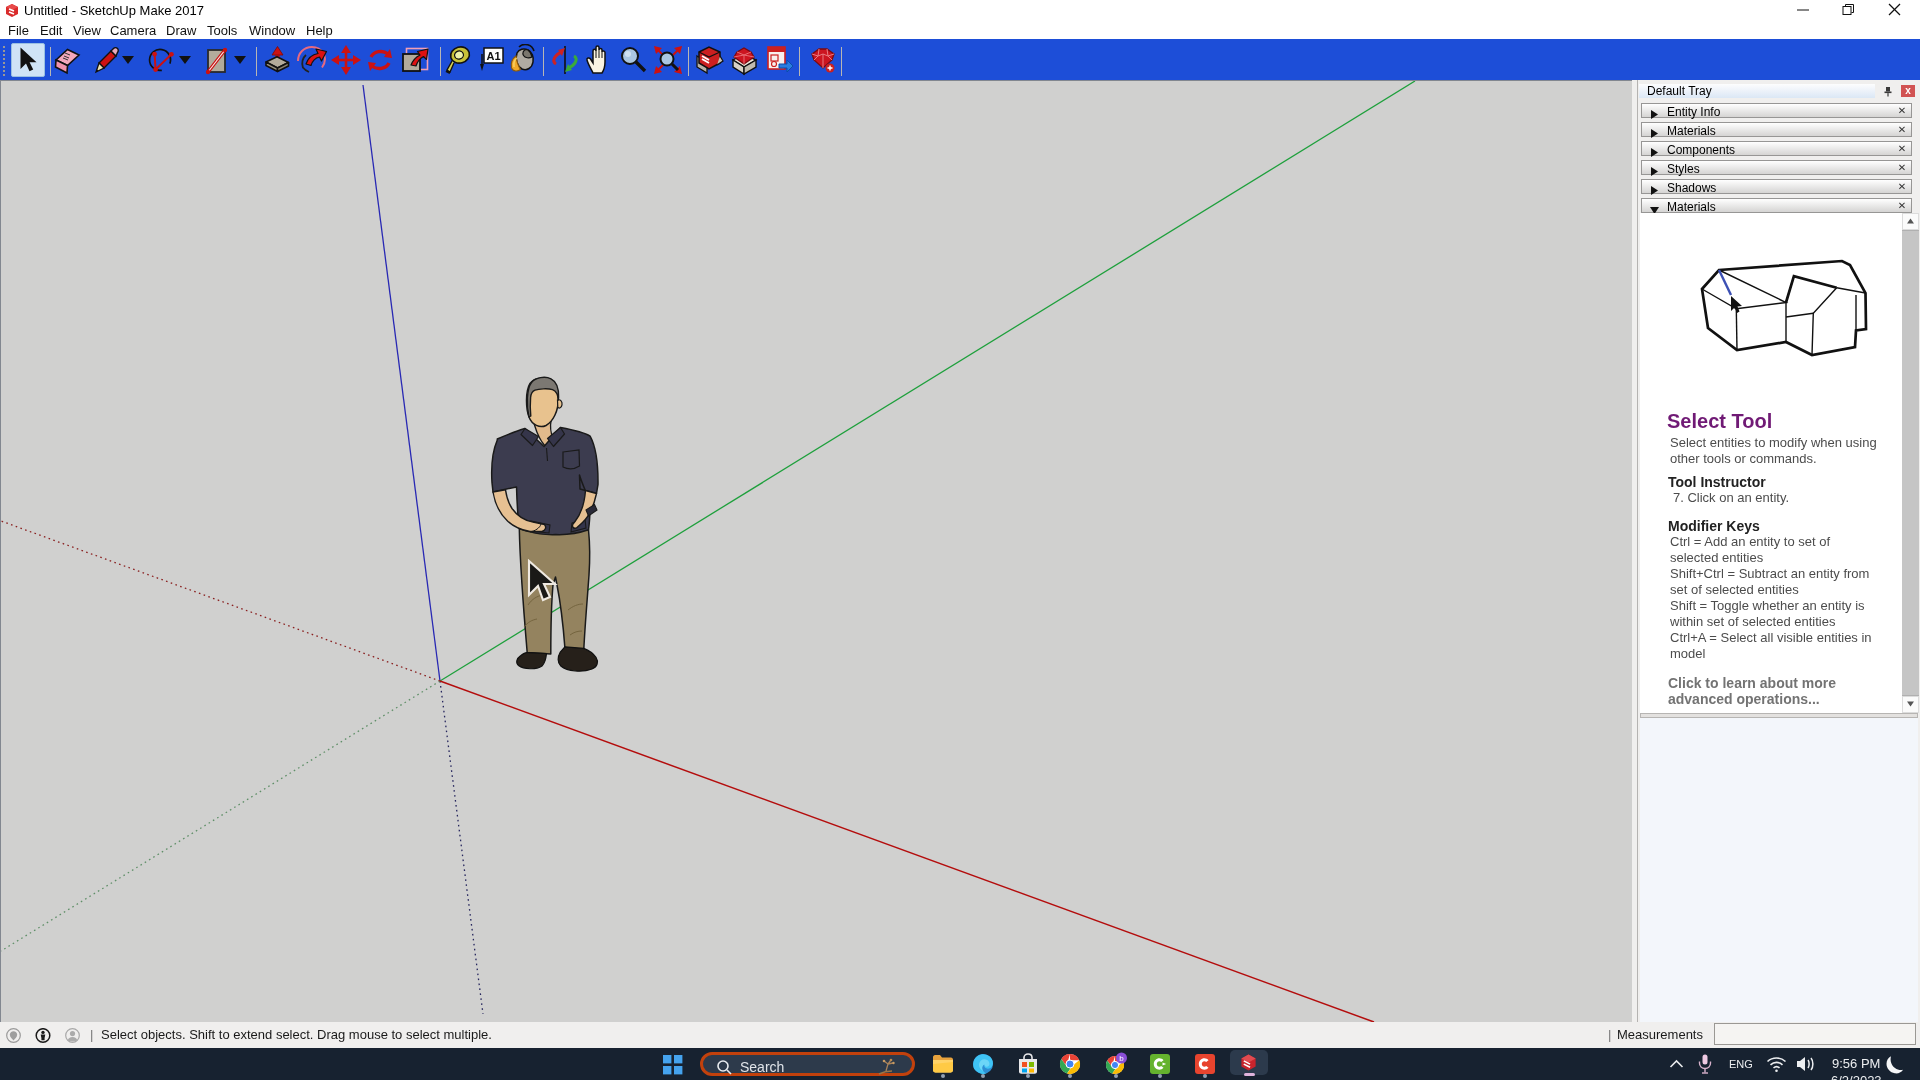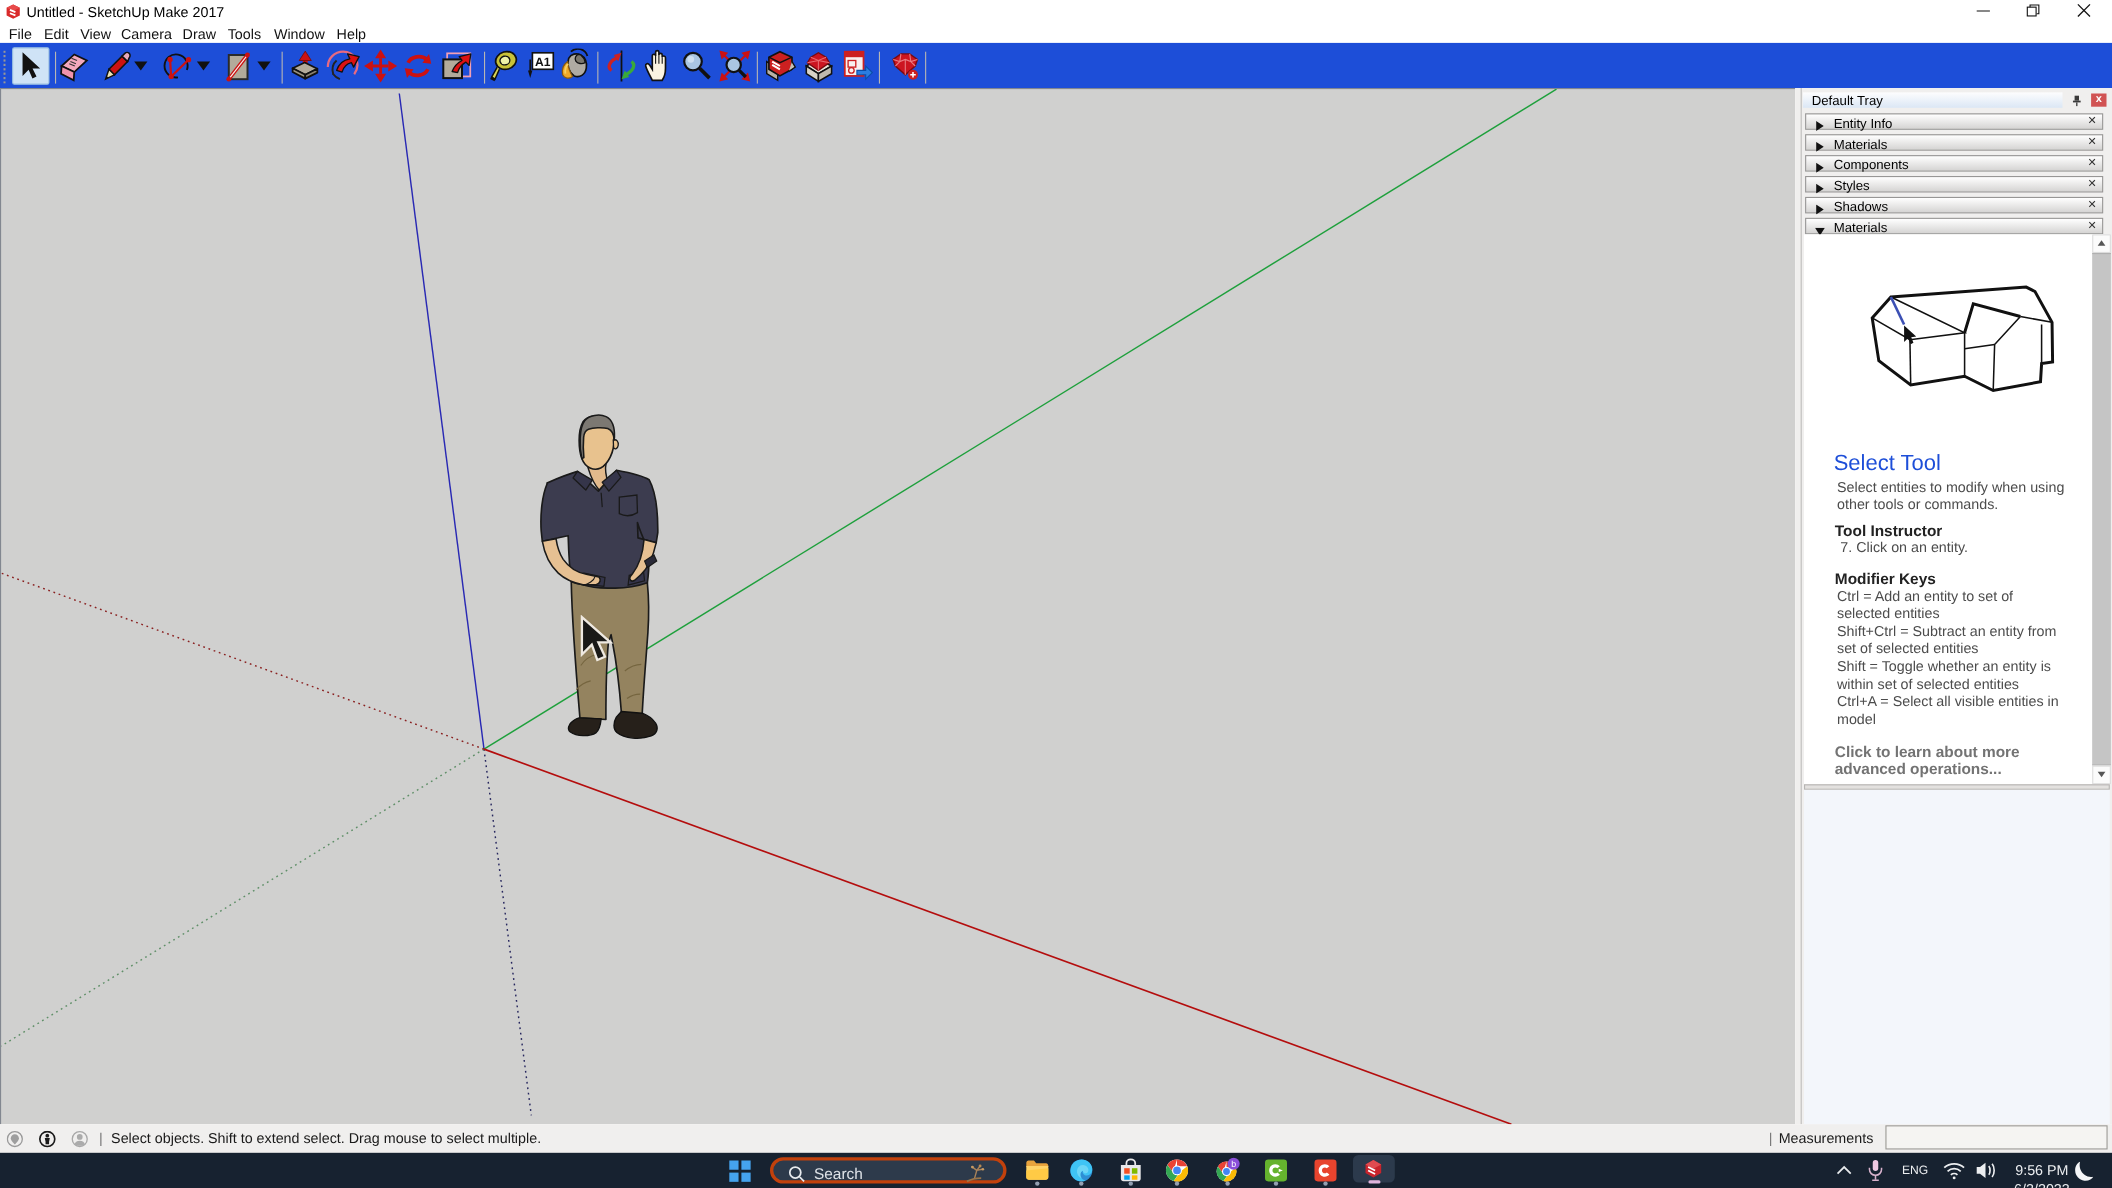--- a/index.html
+++ b/index.html
@@ -379,21 +379,21 @@
           <path d="M108.9,43.1 L101,69.5"></path>
           <path d="M151.7,54.7 L128.3,80.2 L127,122"></path>
           <path d="M151.7,54.7 L180.5,60"></path>
           <path d="M171,62 L171,97.5"></path>
           <path d="M128.3,80.2 L101,84"></path>
         </g>
         <path d="M34,37 L46,62" stroke="#3c50b4" stroke-width="2.4" fill="none"></path>
         <polygon points="46,63 46,78 49.5,74.5 52,80 54.5,78.5 52.5,73.5 57,73" fill="#111"></polygon>
       </svg>
       <div id="insc">
-        <div style="position:absolute;left:27px;top:197px;font-size:20px;font-weight:normal;color:#1d4ed8">Select Tool</div>
+        <div style="position:absolute;left:27px;top:197px;font-size:20px;font-weight:bold;color:#701a75">Select Tool</div>
         <div style="position:absolute;left:30px;top:222px;line-height:16px">Select entities to modify when using<br>other tools or commands.</div>
         <div style="position:absolute;left:28px;top:261px;font-size:14px;font-weight:bold;color:#222">Tool Instructor</div>
         <div style="position:absolute;left:33px;top:277px">7. Click on an entity.</div>
         <div style="position:absolute;left:28px;top:305px;font-size:14px;font-weight:bold;color:#222">Modifier Keys</div>
         <div style="position:absolute;left:30px;top:321px;line-height:16px">Ctrl = Add an entity to set of<br>selected entities<br>Shift+Ctrl = Subtract an entity from<br>set of selected entities<br>Shift = Toggle whether an entity is<br>within set of selected entities<br>Ctrl+A = Select all visible entities in<br>model</div>
         <div style="position:absolute;left:28px;top:462px;font-size:14px;font-weight:bold;color:#737373;line-height:16px">Click to learn about more<br>advanced operations...</div>
       </div>
 
       <div class="abs" style="left:262px;top:0;width:17px;height:500px;background:#f0f0f0">
         <div class="abs" style="left:0;top:0;width:17px;height:17px;background:#fbfbfb;border:1px solid #dcdcdc"><svg width="15" height="15">

